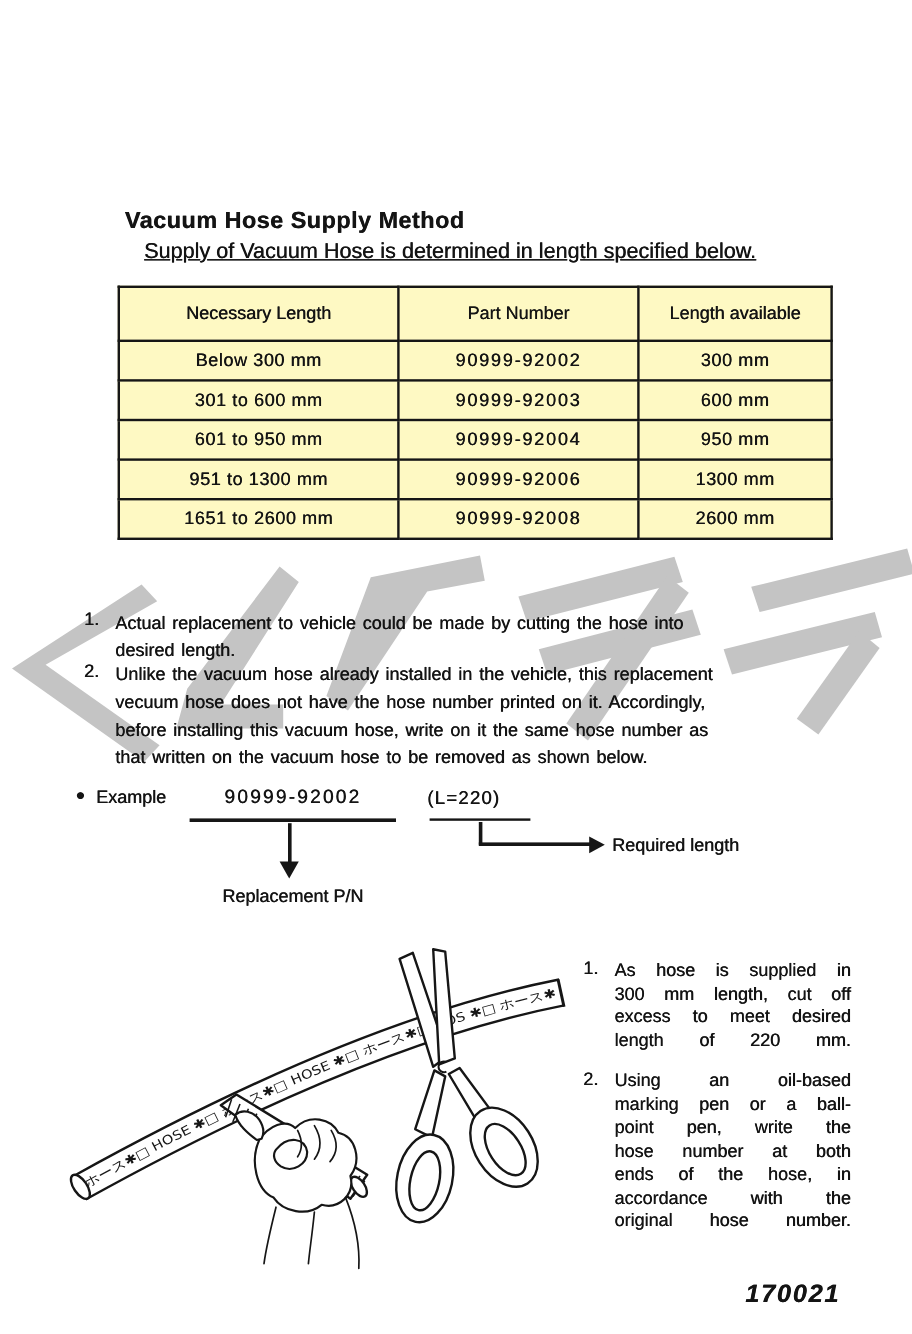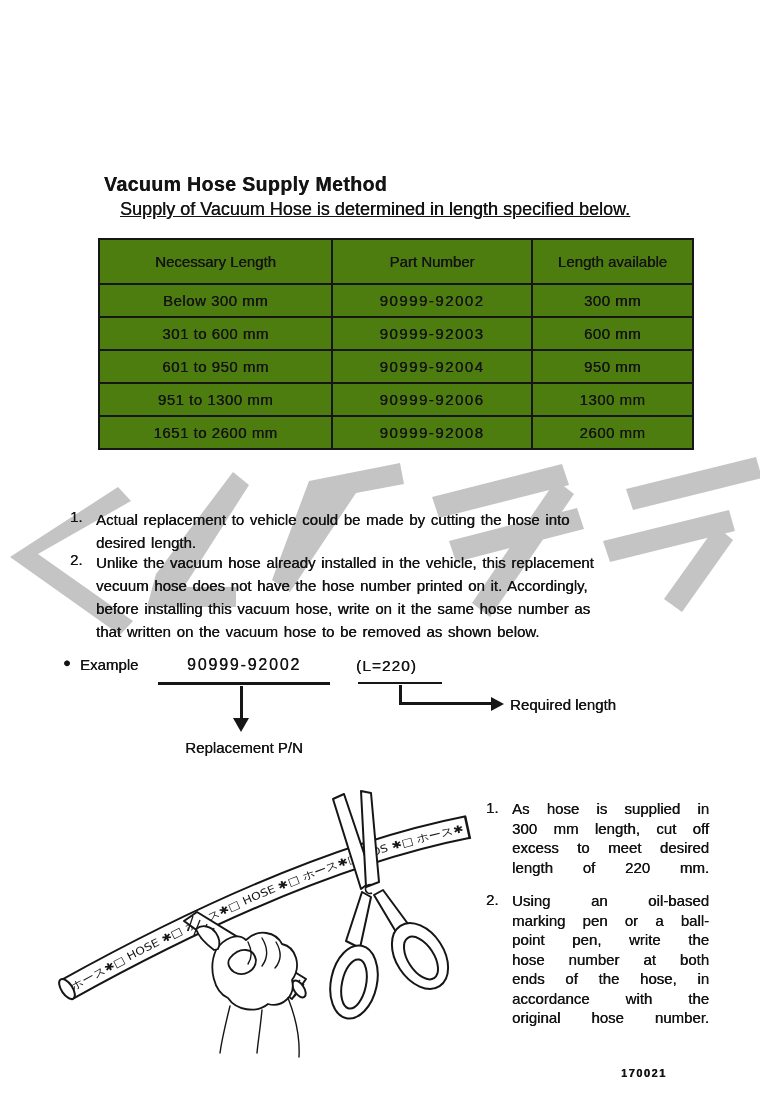--- a/index.html
+++ b/index.html
@@ -11,21 +11,21 @@
   .abs{position:absolute;}
   .ink{color:#141414;text-shadow:0.35px 0 0 currentColor;}
   
   #watermark{position:absolute;left:0;top:0;z-index:0;}
   .layer{position:absolute;left:0;top:0;z-index:1;width:100%;height:100%;}
 
   .doc-title{left:104px;top:173px;font-size:19.5px;font-weight:bold;letter-spacing:.4px;}
   .doc-subtitle{left:120px;top:199px;font-size:18px;text-decoration:underline;}
 
   table.supply{
-    position:absolute;left:98px;top:238px;border-collapse:collapse;background:#4d7c0f;
+    position:absolute;left:98px;top:238px;border-collapse:collapse;background:#fef9c3;
     table-layout:fixed;
   }
   table.supply td,table.supply th{
     border:2px solid #161616;text-align:center;vertical-align:middle;
     font-size:15px;font-weight:normal;padding:0;
   }
   table.supply th{height:43px;}
   table.supply td{height:31px;}
   td.pn{letter-spacing:1.5px;}
   td.len{letter-spacing:.5px;}
@@ -51,21 +51,21 @@
 
   .step-num{font-size:15px;width:22px;}
   .step-text{font-size:15px;line-height:19.5px;width:197px;white-space:pre-line;
     text-align:justify;text-align-last:justify;}
   .step1{left:486px;top:799px;}
   .step2{left:486px;top:891px;}
   .note1{left:70px;top:508px;}
   .note2{left:70px;top:551px;}
   .note-row,.step-row{position:absolute;display:flex;gap:4px;}
 
-  .page-number{left:621px;top:1067px;font-size:11px;letter-spacing:1.5px;font-weight:bold;}
+  .page-number{left:621px;top:1067px;font-size:21px;letter-spacing:1.5px;font-weight:bold;font-style:italic;}
 </style>
 </head>
 <body>
 
 <svg id="watermark" width="760" height="1112" viewBox="0 0 760 1112" aria-hidden="true">
   <g fill="#c4c4c4">
     <path d="M118,487 L131,501 L38,554 L133,621 L120,635 L10,557 Z"></path>
     <path d="M233,472 L249,485 L184,587 L236,587 L236,607 L147,607 L156,574 Z"></path>
     <path d="M309,481 L400,463 L404,484 L356,493 L290,592 L272,580 Z"></path>
     <path d="M432,497 L562,464 L569,485 L439,518 Z"></path>

